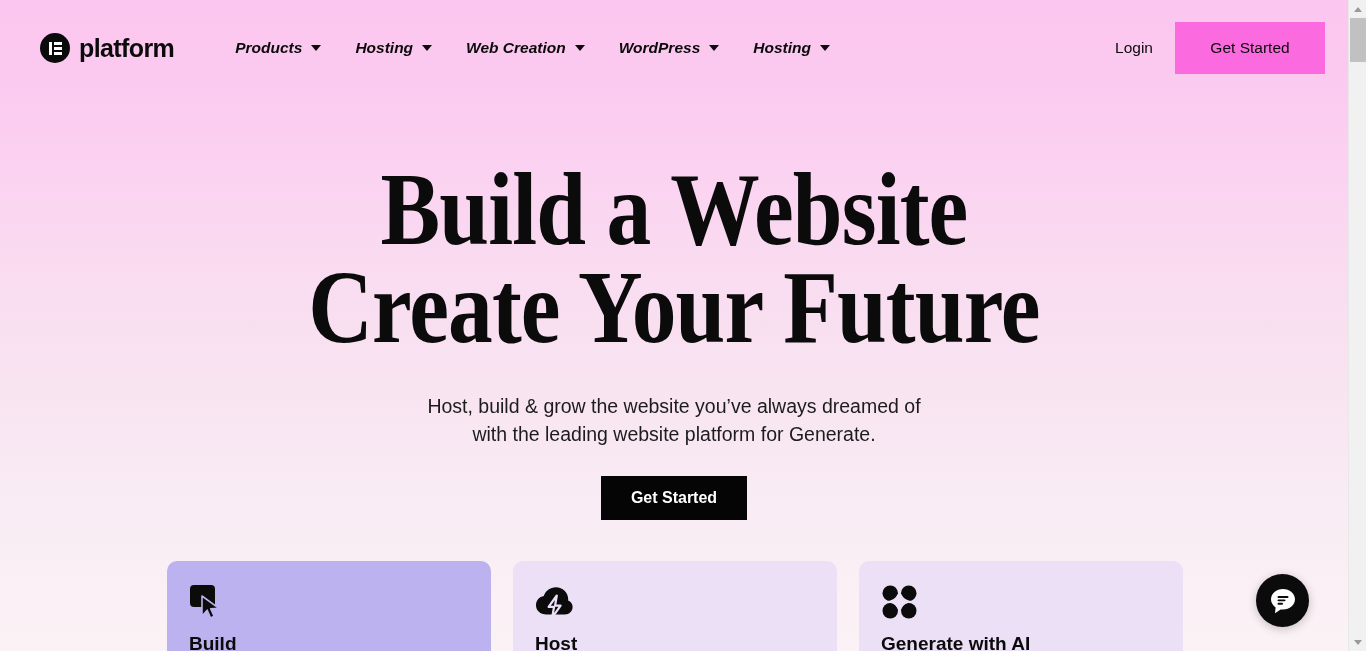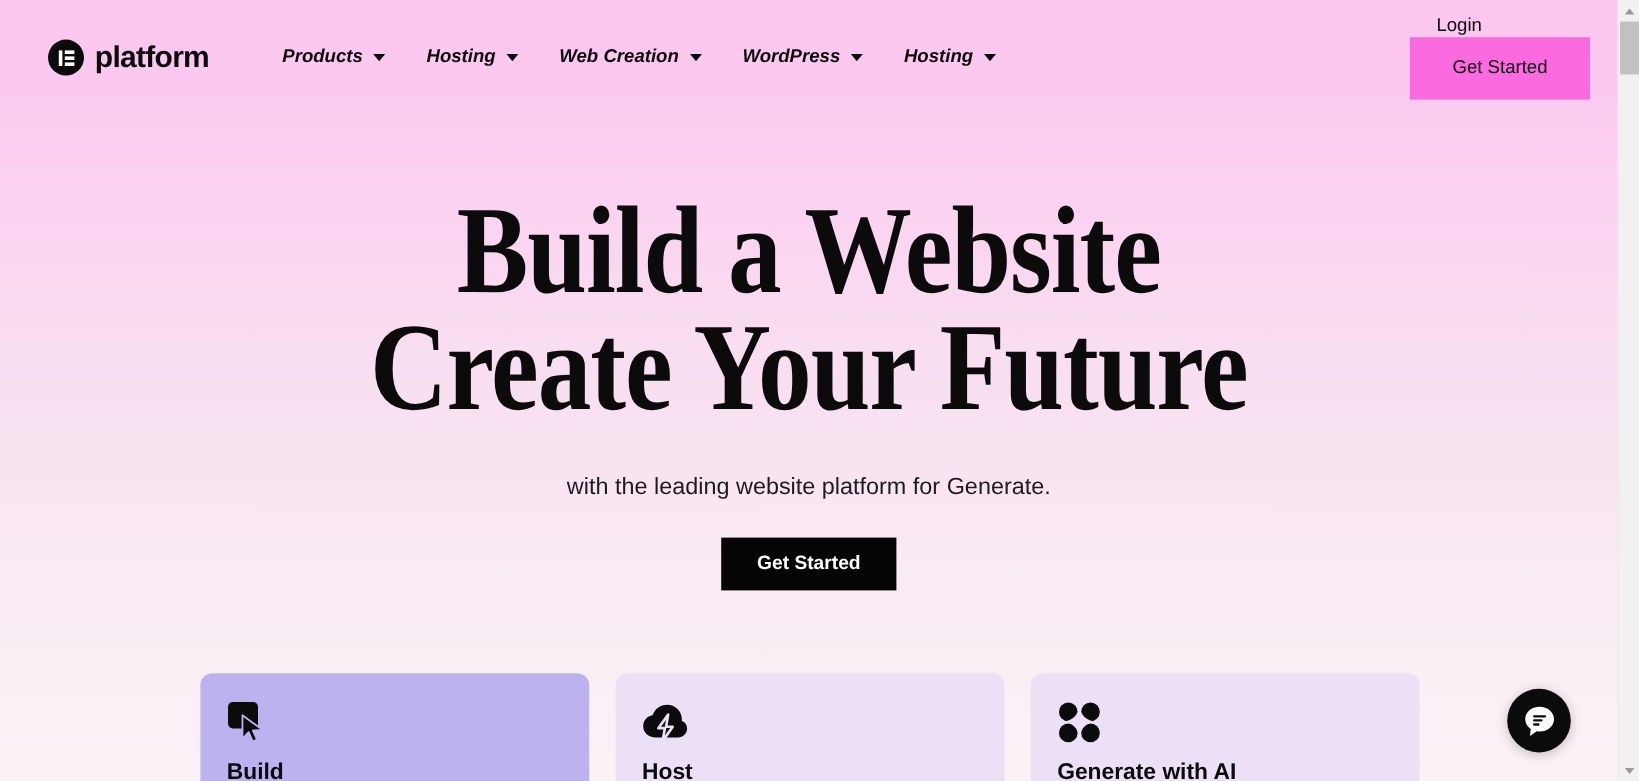--- a/index.html
+++ b/index.html
@@ -148,21 +148,21 @@
     display: block;
     width: 0; height: 0;
     border-left: 5px solid transparent;
     border-right: 5px solid transparent;
     border-top: 6px solid #0b0b0b;
   }
 
   .header-right {
     margin-left: auto;
     display: flex;
-    flex-direction: column;
+    align-items: center;
   }
   .login-link {
     font-size: 15.5px;
     color: #0b0b0b;
     cursor: pointer;
     padding: 0 22px;
     white-space: nowrap;
   }
   .header-cta {
     width: 150px;
@@ -334,20 +334,21 @@
       </div>
     </div>
 
     <div class="hero">
       <h1 class="hero-title">
         <span class="line">Build a Website</span>
         <span class="line">Create Your Future</span>
       </h1>
 
       <p class="hero-sub">
+        <span class="line">Host, build &amp; grow the website you’ve always dreamed of</span>
         <span class="line">with the leading website platform for Generate.</span>
       </p>
 
       <button class="hero-cta">Get Started</button>
     </div>
 
     <div class="cards">
 
       <div class="card active">
         <div class="card-icon ic-build">

